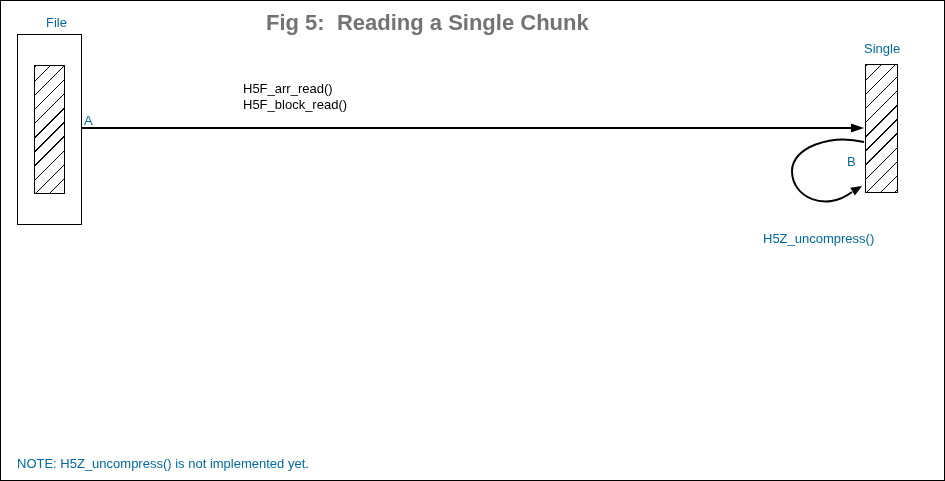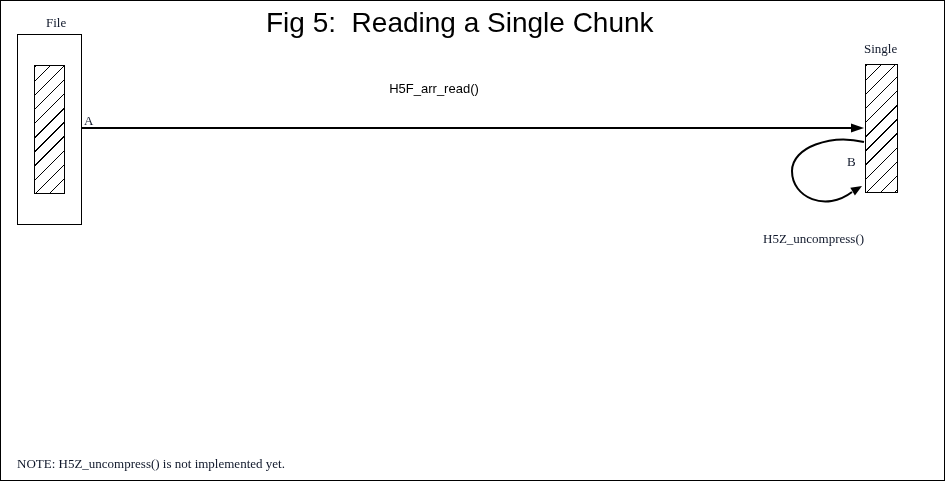--- a/index.html
+++ b/index.html
@@ -12,31 +12,31 @@
     border: 1px solid #000000;
     font-family: "Liberation Sans", "DejaVu Sans", sans-serif;
     color: #000000;
     overflow: hidden;
   }
   .lbl {
     position: absolute;
     font-size: 13px;
     line-height: 15px;
     white-space: pre;
-    color: #0f172a;
-    font-family: Liberation Serif, serif;
+    color: #0369a1;
   }
   .title {
     position: absolute;
     left: 265px;
     top: 9px;
-    font-size: 28px;
+    font-size: 22px;
     line-height: 26px;
     white-space: pre;
-    color: #000000;
+    color: #737373;
+    font-weight: bold;
   }
   .file-outer-box {
     position: absolute;
     left: 16px;
     top: 33px;
     width: 65px;
     height: 191px;
     border: 1px solid #000;
     background: #fff;
   }
@@ -58,24 +58,23 @@
     height: 129px;
   }
   .file-label   { left: 45px;  top: 14px; }
   .buffer-label { left: 863px; top: 40px; }
   .label-a      { left: 83px;  top: 112px; }
   .label-b      { left: 846px; top: 153px; }
   .uncompress-label { left: 762px; top: 208px; margin-top: 22px; }
   .note { left: 16px; top: 455px; }
   .call-stack {
     position: absolute;
-    left: 233px;
+    left: 242px;
     top: 80px;
     width: 400px;
-    text-align: center;
   }
   .call-stack div {
     font-size: 13px;
     line-height: 16px;
     white-space: pre;
   }
   svg.arrows {
     position: absolute;
     left: 0;
     top: 0;
@@ -99,20 +98,21 @@
   <svg class="arrows" width="945" height="481" viewBox="0 0 945 481">
     <line x1="81" y1="127" x2="852" y2="127" stroke="#000" stroke-width="2"></line>
     <polygon points="863,127 850,122.5 850,131.5" fill="#000"></polygon>
     <path d="M 863,141 C 830,133 791,146 791,170 C 791,197 825,211 851,191" fill="none" stroke="#000" stroke-width="2"></path>
     <polygon points="861,185 853.9,194.6 849.3,186.8" fill="#000"></polygon>
   </svg>
 
   <div class="lbl label-a">A</div>
   <div class="call-stack">
     <div>H5F_arr_read()</div>
+    <div>H5F_block_read()</div>
   </div>
 
   <div class="lbl label-b">B</div>
   <div class="lbl uncompress-label">H5Z_uncompress()</div>
 
   <div class="lbl note">NOTE: H5Z_uncompress() is not implemented yet.</div>
 
 </div>
 
 </body></html>

